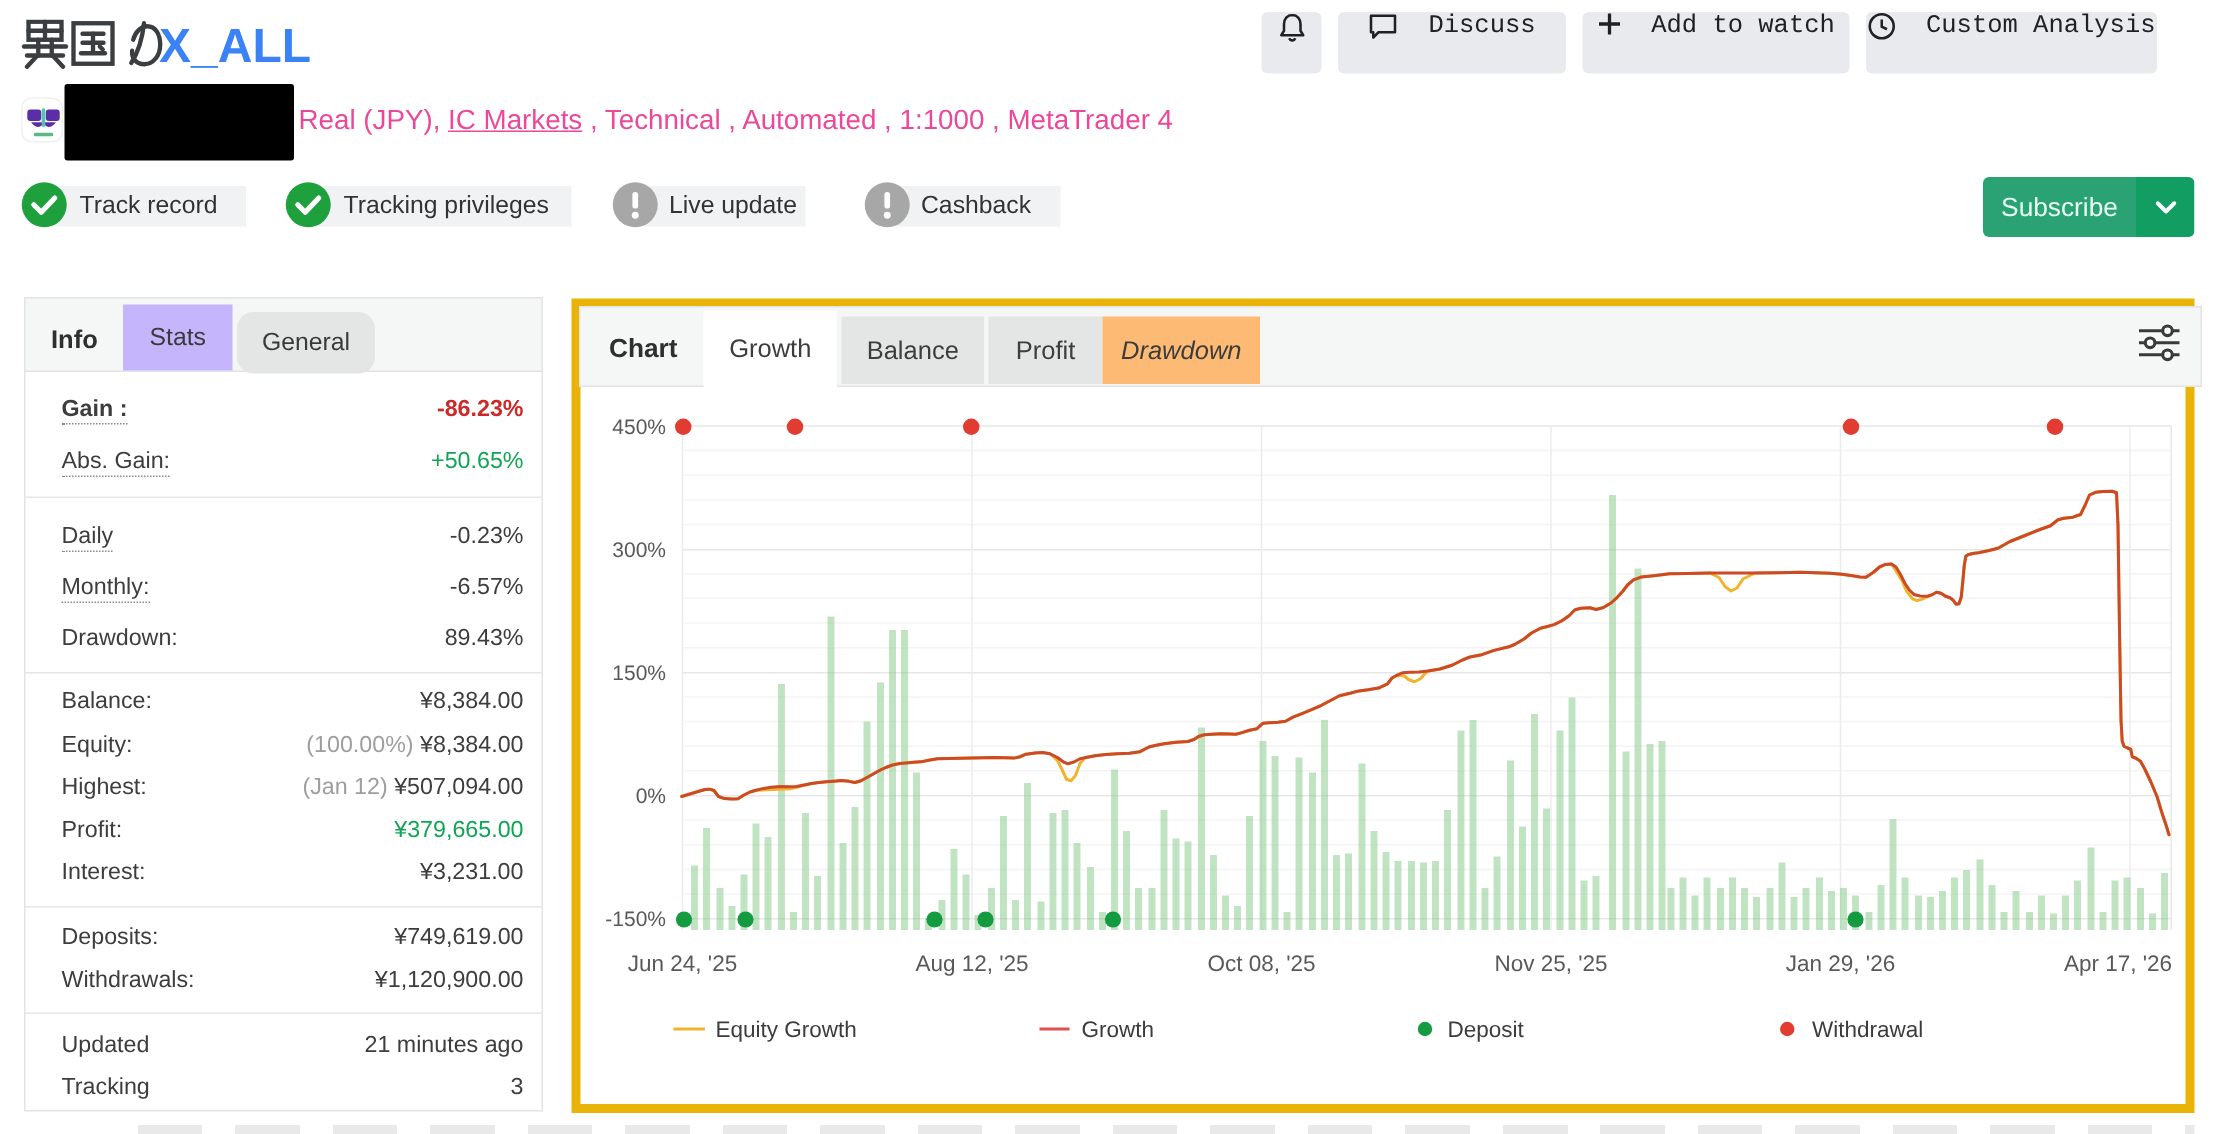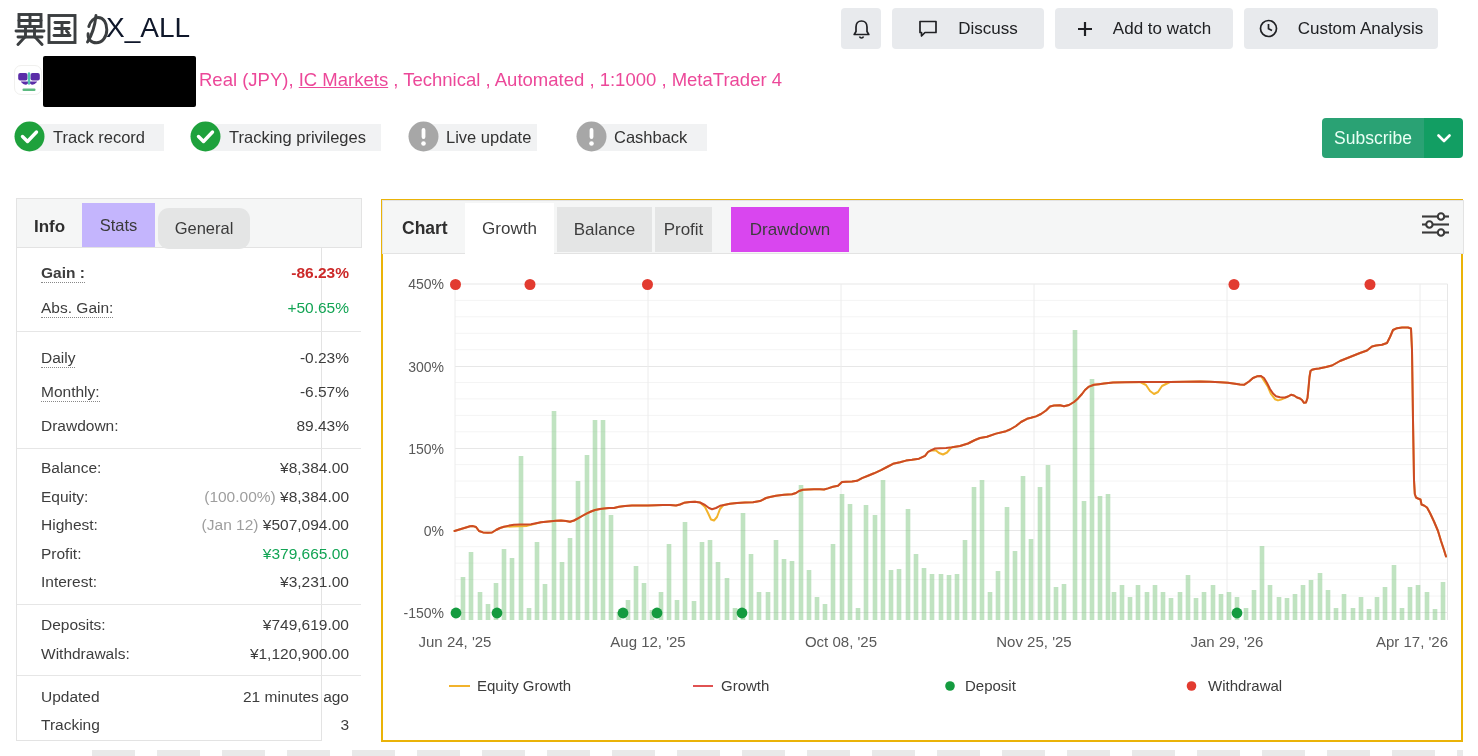--- a/index.html
+++ b/index.html
@@ -1,17 +1,17 @@
 <!DOCTYPE html>
 <html><head><meta charset="utf-8">
 <style>
 * { margin:0; padding:0; box-sizing:border-box; }
 html,body { width:1478px; height:756px; background:#fff; font-family:"Liberation Sans", sans-serif; overflow:hidden; position:relative; }
 .abs { position:absolute; }
-.btn { position:absolute; top:8px; height:41px; background:#e8eaed; border-radius:4px; display:flex; align-items:center; justify-content:center; gap:20px; font-size:17px; color:#202124; }
+.btn { position:absolute; top:8px; height:41px; background:#e8eaed; border-radius:4px; display:flex; align-items:flex-start; justify-content:center; gap:20px; font-size:17px; color:#202124;font-family:Liberation Mono, monospace; }
 .badge { position:absolute; top:124px; height:27px; background:#f1f2f3; display:flex; align-items:center; font-size:16.5px; color:#333; }
 .lbl { position:absolute; left:9px; font-size:15.5px; color:#3d3d3d; }
 .val { position:absolute; right:13px; font-size:15.5px; color:#3d3d3d; text-align:right; }
 .dot { border-bottom:1px dotted #888; padding-bottom:1px; }
 .sep { position:absolute; left:1px; width:344px; height:1px; background:#e6e6e6; }
 .gray { color:#9e9e9e; }
 </style></head>
 <body>
 
 <div class="abs" style="left:14px;top:12px;width:400px;height:34px;">
@@ -36,21 +36,21 @@
       <line x1="8" y1="22.5" x2="24" y2="22.5"></line>
       <line x1="20.5" y1="18" x2="22.5" y2="20"></line>
       </g>
 
       <g transform="translate(64,0)">
       <path d="M18,2.5 C17,12 14,22 9.5,29"></path>
       <path d="M10.8,13.5 C12.3,8 16.3,4.5 20,4.5 C25.8,4.5 28.8,10 28.8,16.8 C28.8,24 24.2,29.8 18.3,29.8 C12.8,29.8 9.6,25.8 10.1,20.8"></path>
       </g>
     </g>
   </svg>
-  <div class="abs" style="left:92px;top:0;font-size:28px;font-weight:normal;color:#0f172a;">X_ALL</div>
+  <div class="abs" style="left:92px;top:0;font-size:32px;font-weight:bold;color:#3b82f6;">X_ALL</div>
 </div>
 
 <div class="btn" style="left:841px;width:40px;">
   <svg width="19" height="20" viewBox="0 0 19 20">
       <path d="M9.5,2 C6.2,2 4,4.5 4,8 L4,12.5 L2.2,15.5 L16.8,15.5 L15,12.5 L15,8 C15,4.5 12.8,2 9.5,2 Z" fill="none" stroke="#202124" stroke-width="1.7" stroke-linejoin="round"></path>
       <path d="M7.5,17.5 C7.9,18.6 8.6,19 9.5,19 C10.4,19 11.1,18.6 11.5,17.5" fill="none" stroke="#202124" stroke-width="1.6"></path>
     </svg>
 </div>
 <div class="btn" style="left:892px;width:152px;">
   <svg width="20" height="19" viewBox="0 0 20 19">
@@ -110,21 +110,21 @@
 
 <div class="abs" style="left:1322px;top:118px;width:141px;height:40px;border-radius:4px;overflow:hidden;">
   <div class="abs" style="left:0;top:0;width:102px;height:40px;background:#2aa274;color:#eafff5;font-size:17.5px;display:flex;align-items:center;justify-content:center;">Subscribe</div>
   <div class="abs" style="left:102px;top:0;width:39px;height:40px;background:#129e63;display:flex;align-items:center;justify-content:center;">
     <svg width="14" height="9" viewBox="0 0 14 9">
         <path d="M1.5,1.5 L7,7 L12.5,1.5" fill="none" stroke="#fff" stroke-width="2.6" stroke-linecap="round" stroke-linejoin="round"></path>
       </svg>
   </div>
 </div>
 
-<div class="abs" style="left:16px;top:198px;width:306px;height:543px;border:1px solid #e3e3e3;background:#fff;">
+<div class="abs" style="left:16px;top:198px;width:346px;height:543px;border:1px solid #e3e3e3;background:#fff;">
   <div class="abs" style="left:-1px;top:-1px;width:346px;height:50px;background:#f5f6f6;border:1px solid #e3e3e3;"></div>
   <div class="abs" style="left:17px;top:18px;font-size:17px;font-weight:bold;color:#2f2f2f;">Info</div>
   <div class="abs" style="left:65px;top:4px;width:73px;height:44px;background:#c4b5fd;display:flex;align-items:center;justify-content:center;font-size:16.5px;color:#3a3a3a;">Stats</div>
   <div class="abs" style="left:141px;top:9px;width:92px;height:41px;background:#e4e5e5;display:flex;align-items:center;justify-content:center;font-size:16.5px;color:#3a3a3a;border-radius:11px;">General</div>
 </div>
 <div class="abs" style="left:16px;top:199px;width:346px;height:542px;">
     <div class="lbl" style="top:64.5px;font-weight:bold;left:25px;"><span class="dot">Gain :</span></div>
 <div class="val" style="top:64.5px;color:#cc2929;font-weight:bold;">-86.23%</div>
 <div class="lbl" style="top:100px;left:25px;"><span class="dot">Abs. Gain:</span></div>
 <div class="val" style="top:100px;color:#12a454;">+50.65%</div>
@@ -151,27 +151,27 @@
 <div class="val" style="top:417px;">¥749,619.00</div>
 <div class="lbl" style="top:445.5px;left:25px;">Withdrawals:</div>
 <div class="val" style="top:445.5px;">¥1,120,900.00</div>
 <div class="sep" style="top:476px"></div>
 <div class="lbl" style="top:489px;left:25px;">Updated</div>
 <div class="val" style="top:489px;">21 minutes ago</div>
 <div class="lbl" style="top:517px;left:25px;">Tracking</div>
 <div class="val" style="top:517px;">3</div>
   </div>
 
-<div class="abs" style="left:381px;top:199px;width:1082px;height:543px;border:2px solid #eab308;background:#fff;">
+<div class="abs" style="left:381px;top:199px;width:1082px;height:543px;border:6px solid #eab308;background:#fff;">
   <div class="abs" style="left:-1px;top:-1px;width:1082px;height:54px;background:#f5f6f6;border:1px solid #e3e3e3;"></div>
   <div class="abs" style="left:19px;top:17px;font-size:17.5px;font-weight:bold;color:#2f2f2f;">Chart</div>
   <div class="abs" style="left:82px;top:2px;width:89px;height:51px;background:#fff;display:flex;align-items:center;justify-content:center;font-size:17px;color:#3d3d3d;">Growth</div>
   <div class="abs" style="left:174px;top:6px;width:95px;height:45px;background:#e4e5e5;display:flex;align-items:center;justify-content:center;font-size:17px;color:#3d3d3d;">Balance</div>
-  <div class="abs" style="left:272px;top:6px;width:57px;height:45px;background:#e4e5e5;display:flex;align-items:center;justify-content:center;font-size:17px;color:#3d3d3d;">Profit</div>
-  <div class="abs" style="left:348px;top:6px;width:118px;height:45px;background:#d946ef;display:flex;align-items:center;justify-content:center;font-size:17px;color:#3d3d3d;">Drawdown</div>
+  <div class="abs" style="left:272px;top:6px;width:76px;height:45px;background:#e4e5e5;display:flex;align-items:center;justify-content:center;font-size:17px;color:#3d3d3d;">Profit</div>
+  <div class="abs" style="left:348px;top:6px;width:105px;height:45px;background:#fdba74;display:flex;align-items:center;justify-content:center;font-size:17px;color:#3d3d3d;font-style:italic;">Drawdown</div>
   <svg width="28" height="27" viewBox="0 0 28 27" style="position:absolute;left:1039px;top:10px;">
     <g stroke="#3a3a3a" stroke-width="2.1" fill="#fff">
       <line x1="0" y1="5.5" x2="27" y2="5.5"></line>
       <line x1="0" y1="13.5" x2="27" y2="13.5"></line>
       <line x1="0" y1="21.5" x2="27" y2="21.5"></line>
       <circle cx="19" cy="5.5" r="3.2"></circle>
       <circle cx="7.4" cy="13.5" r="3.2"></circle>
       <circle cx="19" cy="21.5" r="3.2"></circle>
     </g>
   </svg>

